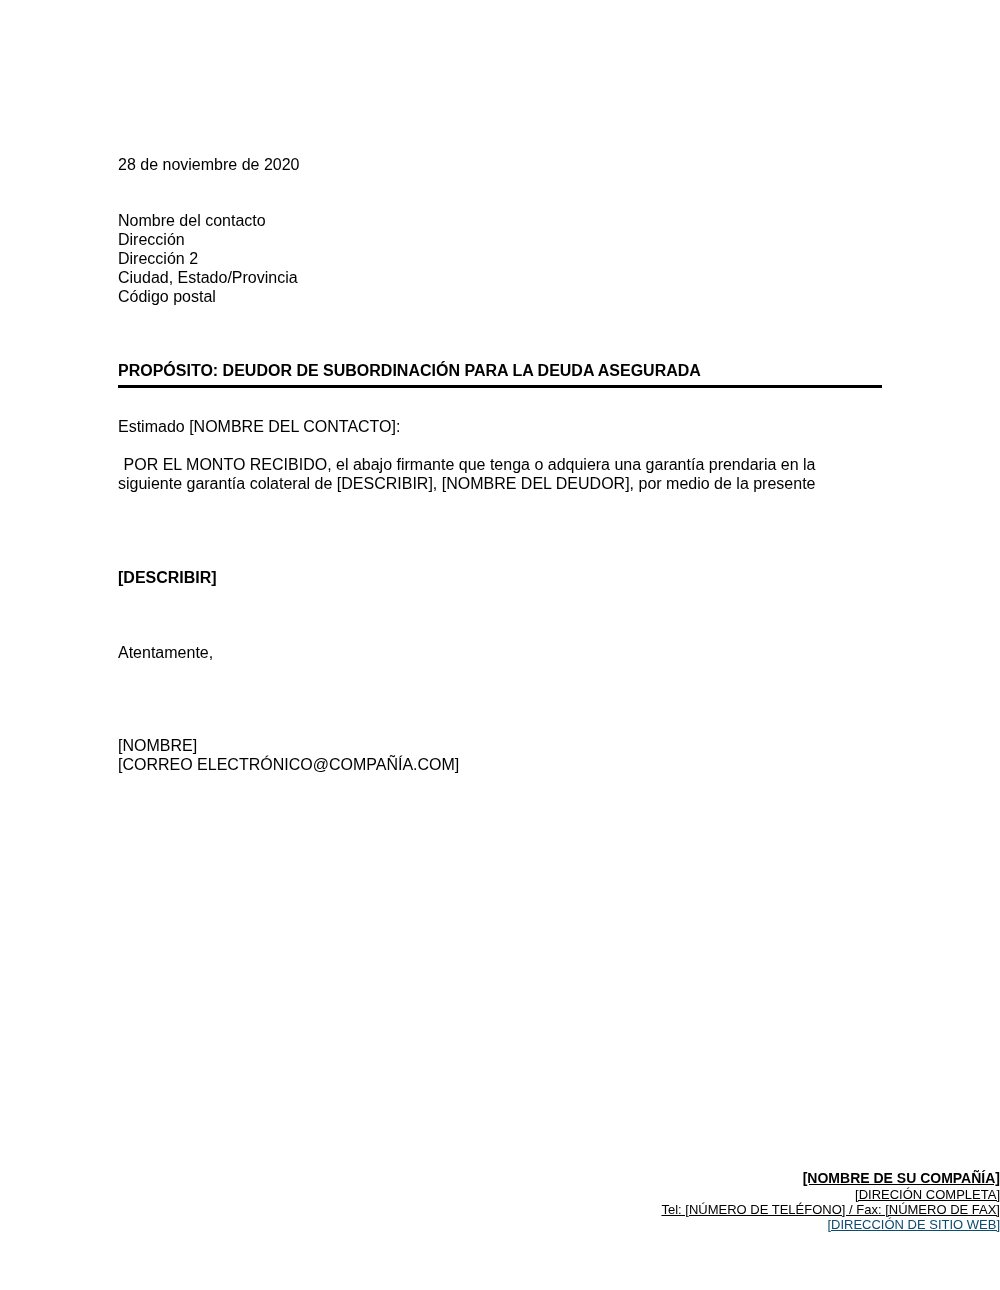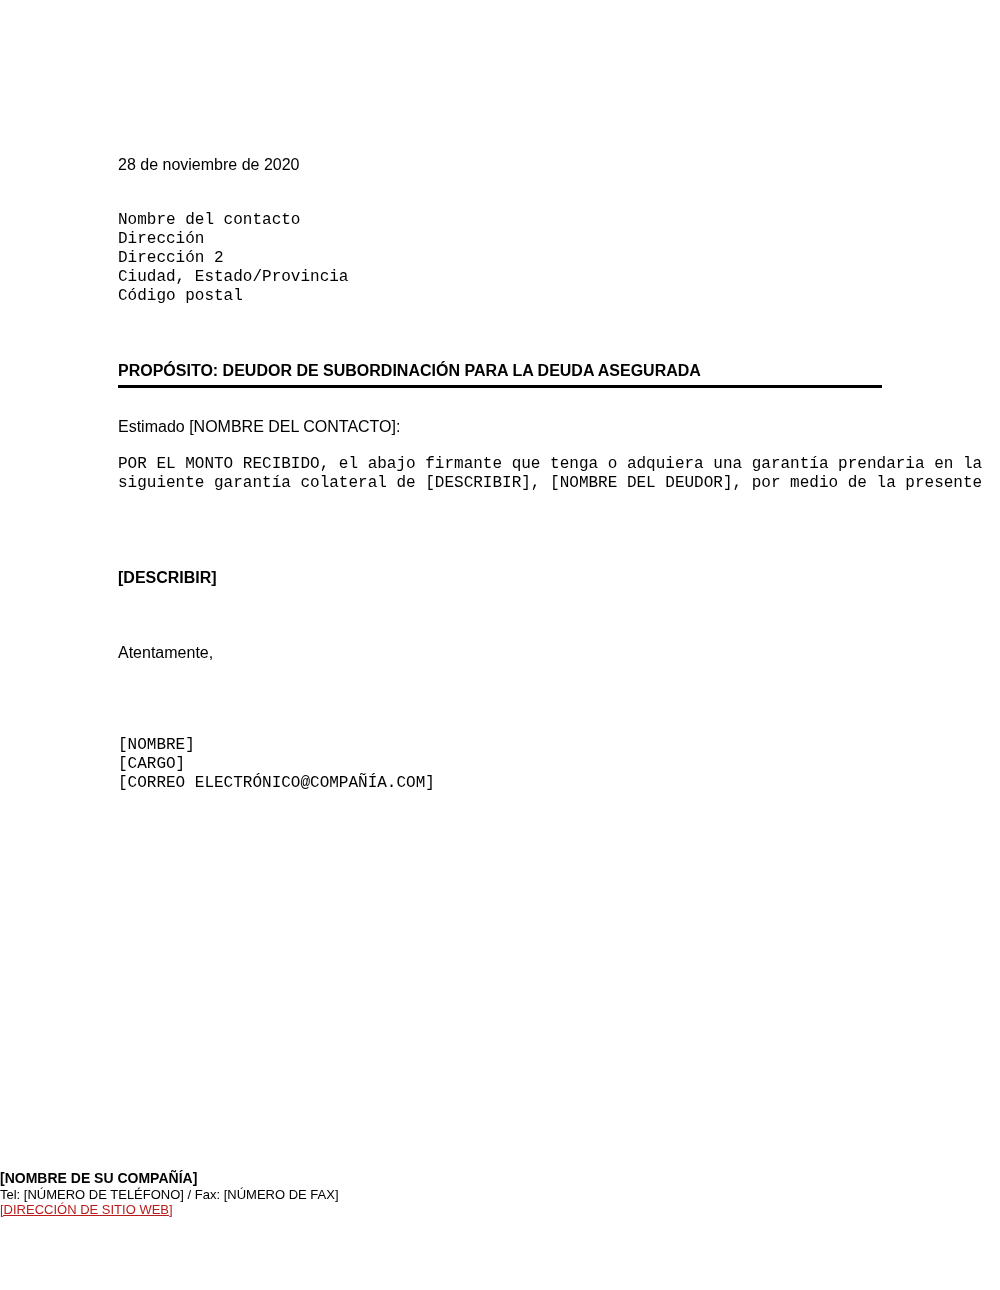--- a/index.html
+++ b/index.html
@@ -23,21 +23,21 @@
       background: #ffffff;
     }
     .txt {
       position: absolute;
       left: 118px;
       font-size: 16px;
       line-height: 19px;
       white-space: nowrap;
       margin: 0;
     }
-    .block { display: block; font-family: Liberation Mono, monospace; }
+    .block { display: block; }
     .date { top: 155px; }
     .address { top: 211px; }
     .subject {
       top: 361px;
       font-weight: bold;
       font-size: 16px;
       letter-spacing: 0;
     }
     .rule {
       position: absolute;
@@ -51,31 +51,32 @@
     .body-para { top: 455px; text-align: right; }
     .describe { top: 568px; font-weight: bold; }
     .closing { top: 643px; }
     .signature { top: 736px; }
 
     .footer {
       position: absolute;
       left: 0;
       width: 1000px;
       top: 1170px;
-      text-align: left;
+      text-align: right;
       font-size: 13px;
       line-height: 15px;
+      text-decoration: underline;
     }
     .footer .company {
       font-weight: bold;
       font-size: 14px;
       line-height: 17px;
     }
     .footer a {
-      color: #b91c1c;
+      color: #0c4a6e;
       text-decoration: underline;
     }
   </style>
 </head>
 <body>
 
 <div class="page">
 
   <p class="txt date">28 de noviembre de 2020</p>
 
@@ -96,23 +97,23 @@
     <span class="block">POR EL MONTO RECIBIDO, el abajo firmante que tenga o adquiera una garantía prendaria en la</span>
     <span class="block">siguiente garantía colateral de [DESCRIBIR], [NOMBRE DEL DEUDOR], por medio de la presente</span>
   </div>
 
   <p class="txt describe">[DESCRIBIR]</p>
 
   <p class="txt closing">Atentamente,</p>
 
   <div class="txt signature">
     <span class="block">[NOMBRE]</span>
-    <span class="block">[CARGO]</span>
     <span class="block">[CORREO ELECTRÓNICO@COMPAÑÍA.COM]</span>
   </div>
 
   <div class="footer">
     <div class="company">[NOMBRE DE SU COMPAÑÍA]</div>
+    <div>[DIRECIÓN COMPLETA]</div>
     <div>Tel: [NÚMERO DE TELÉFONO] / Fax: [NÚMERO DE FAX]</div>
     <div><a href="#">[DIRECCIÓN DE SITIO WEB]</a></div>
   </div>
 
 </div>
 
 </body></html>

